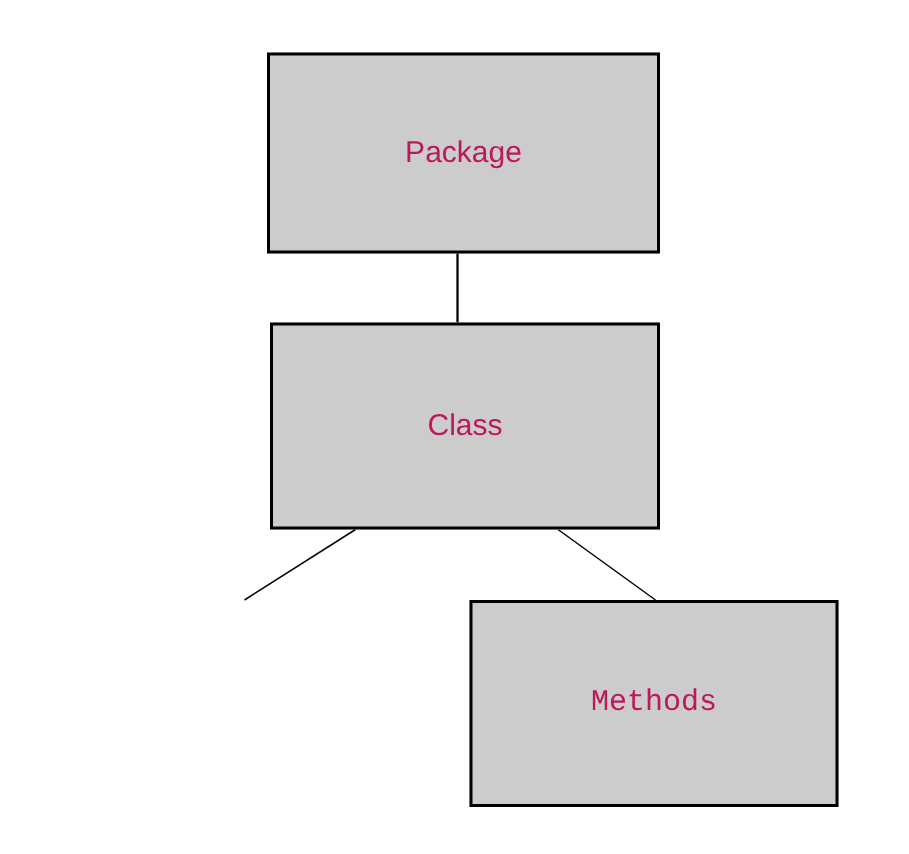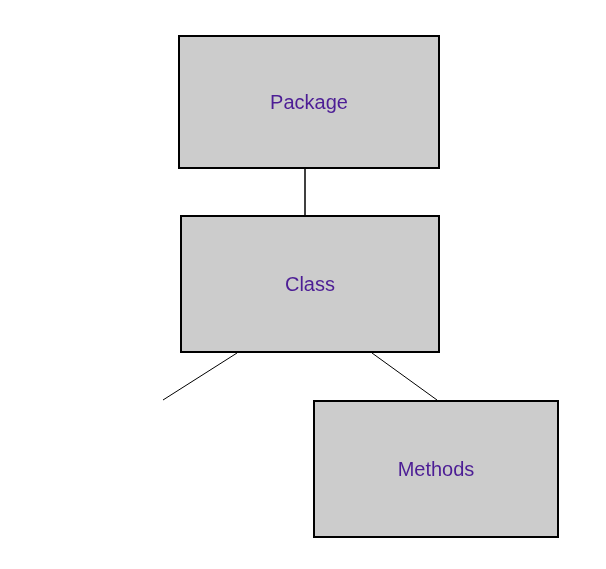--- a/index.html
+++ b/index.html
@@ -26,29 +26,29 @@
   .node {
     position: absolute;
     box-sizing: border-box;
     background: #cccccc;
     border: 2px solid #000000;
     display: flex;
     align-items: center;
     justify-content: center;
   }
   .node-label {
-    color: #4c1d95;
+    color: #be185d;
     font-size: 20px;
     line-height: 1;
     white-space: nowrap;
   }
   .node-package   { left: 178px; top: 35px;  width: 262px; height: 134px; }
   .node-class     { left: 180px; top: 215px; width: 260px; height: 138px; }
   .node-variables { left: 31px;  top: 400px; width: 261px; height: 138px; }
-  .node-methods   { left: 313px; top: 400px; width: 246px; height: 138px; }
+  .node-methods   { left: 313px; top: 400px; width: 246px; height: 138px; font-family: Liberation Mono, monospace; }
 </style>
 </head>
 <body>
 
 <div class="canvas">
 
   <svg class="edge-layer" width="606" height="569" viewBox="0 0 606 569" xmlns="http://www.w3.org/2000/svg">
     <line x1="305" y1="168" x2="305" y2="215" stroke="#000000" stroke-width="1.5"></line>
     <line x1="237" y1="353" x2="163" y2="400" stroke="#000000" stroke-width="1"></line>
     <line x1="372" y1="353" x2="437" y2="400" stroke="#000000" stroke-width="1"></line>

